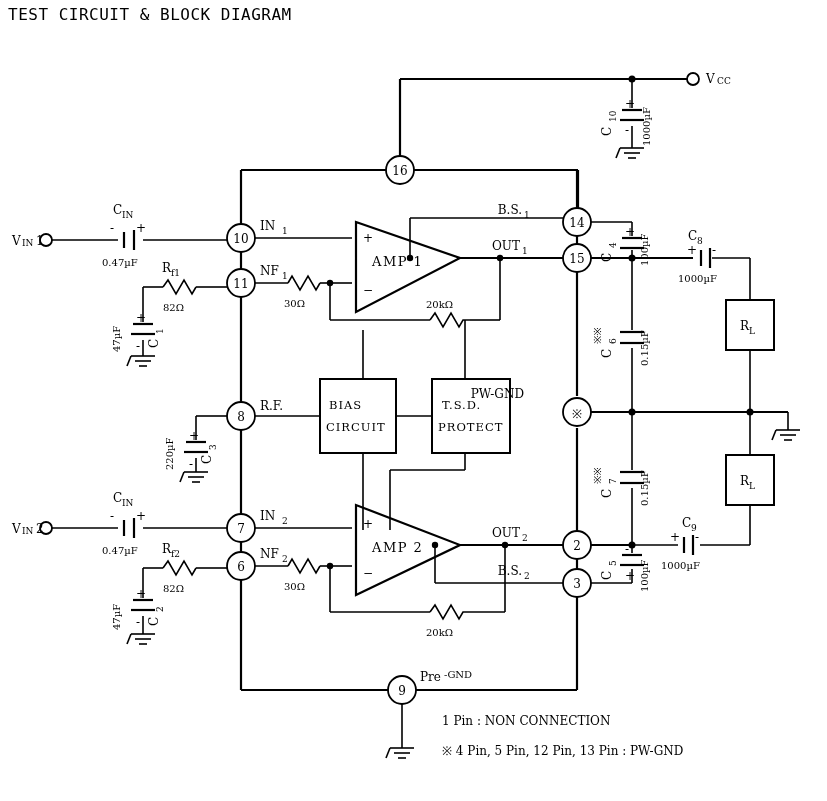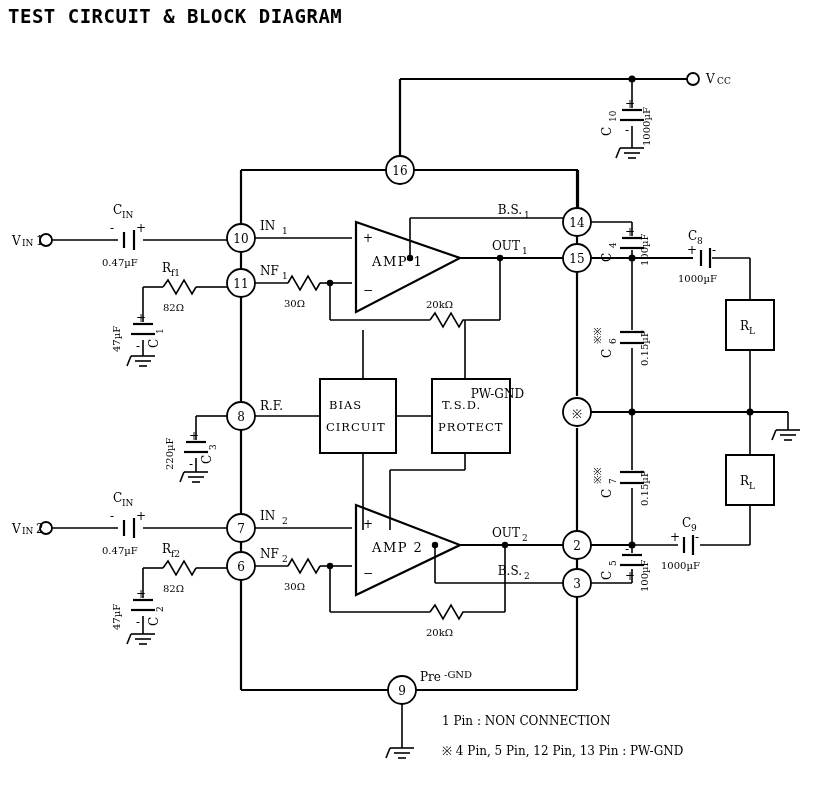--- a/index.html
+++ b/index.html
@@ -12,24 +12,24 @@
     height: 801px;
     font-family: "DejaVu Sans Mono", monospace;
     color: #000000;
     position: relative;
     overflow: hidden;
   }
   #title {
     position: absolute;
     left: 8px;
     top: 5px;
-    font-size: 19px;
+    font-size: 16px;
     letter-spacing: 0.5px;
     font-family: "DejaVu Sans Mono", monospace;
-    font-weight: bold;
+    font-weight: normal;
   }
   svg#schematic {
     position: absolute;
     left: 0;
     top: 0;
   }
   svg text {
     font-family: "DejaVu Serif", serif;
     fill: #000;
   }

